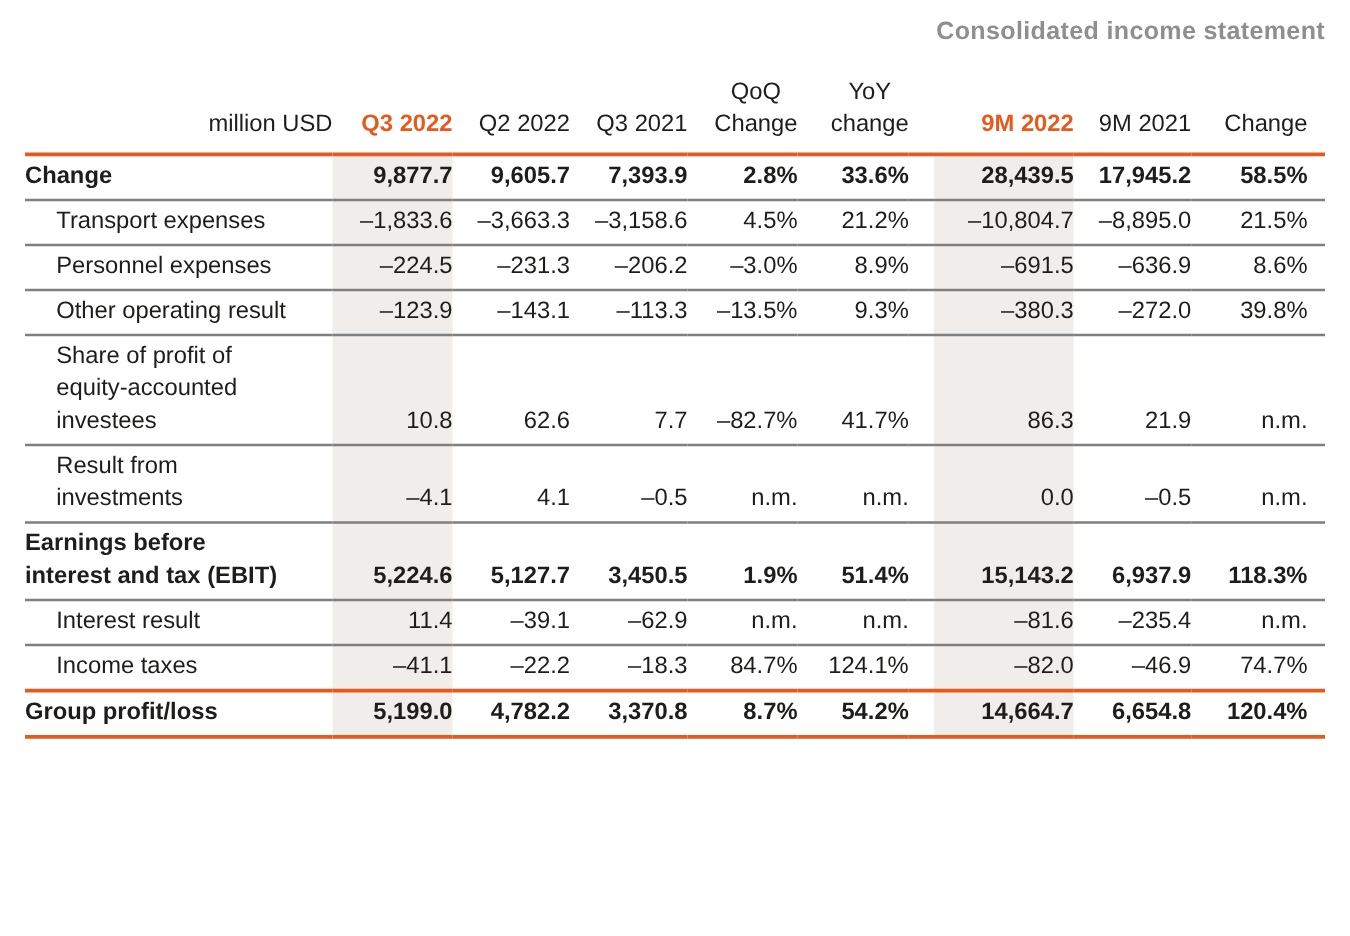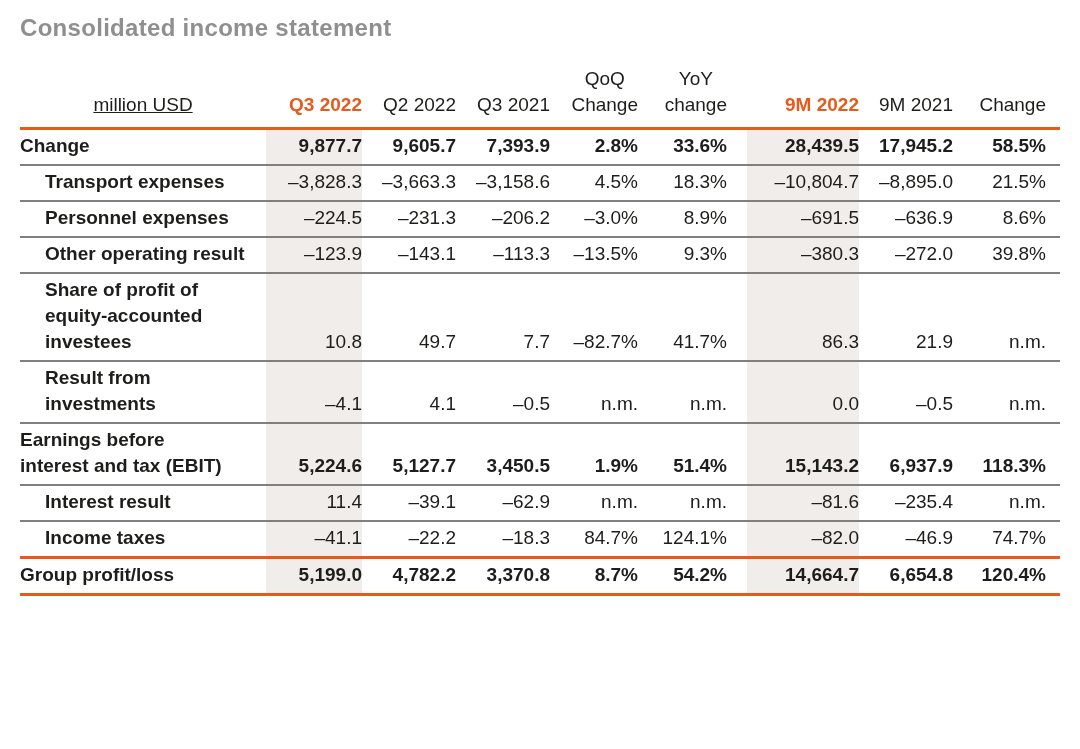--- a/index.html
+++ b/index.html
@@ -15,25 +15,26 @@
     width: 1080px;
     height: 749px;
     background: #ffffff;
     overflow: hidden;
     font-family: "Liberation Sans", sans-serif;
     color: var(--text);
   }
   .page { padding: 14px 20px 0 20px; }
 
   .title {
-    font-size: 24px;
+    font-size: 20px;
     font-weight: bold;
     color: var(--title);
     margin: 0 0 24px 0;
     letter-spacing: 0.3px;
+    text-align: right;
   }
 
   table.income {
     width: 1040px;
     border-collapse: collapse;
     table-layout: fixed;
     font-size: 19px;
     line-height: 26px;
   }
   col.c-label { width: 246px; }
@@ -46,38 +47,37 @@
   col.c-9m21  { width: 94px;  }
   col.c-chg   { width: 107px; }
 
   thead th {
     font-weight: normal;
     text-align: right;
     vertical-align: bottom;
     padding: 0 0 9px 0;
     white-space: nowrap;
   }
-  thead th.metric { text-align: center; text-decoration: underline; }
+  thead th.metric { text-align: right; }
   thead th.accent { color: var(--accent); font-weight: bold; }
   thead tr { border-bottom: 3px solid var(--accent); }
   th .stack { display: inline-block; text-align: center; }
   th .stack span { display: block; }
 
   tbody tr { border-bottom: 2px solid var(--divider); }
   tbody tr.rule-orange { border-bottom: 3px solid var(--accent); }
   tbody td {
     text-align: right;
     vertical-align: bottom;
     padding: 3px 0 5px 0;
     white-space: nowrap;
   }
   tbody td.label {
     text-align: left;
     white-space: pre-line;
-    font-weight: bold;
   }
   tbody td.indent { padding-left: 25px; }
   tbody tr.bold td { font-weight: bold; }
 
   td.shade { background-color: var(--shade); margin-left: 23px; }
   td.shade-inset {
     background-image: linear-gradient(90deg, #ffffff 20px, var(--shade) 20px);
   }
   th:last-child, tbody td:last-child { padding-right: 14px; }
 </style>
@@ -119,25 +119,25 @@
           <td>9,605.7</td>
           <td>7,393.9</td>
           <td>2.8%</td>
           <td>33.6%</td>
           <td class="shade-inset">28,439.5</td>
           <td>17,945.2</td>
           <td>58.5%</td>
         </tr>
         <tr>
           <td class="label indent">Transport expenses</td>
-          <td class="shade">–3,828.3</td>
+          <td class="shade">–1,833.6</td>
           <td>–3,663.3</td>
           <td>–3,158.6</td>
           <td>4.5%</td>
-          <td>18.3%</td>
+          <td>21.2%</td>
           <td class="shade-inset">–10,804.7</td>
           <td>–8,895.0</td>
           <td>21.5%</td>
         </tr>
         <tr>
           <td class="label indent">Personnel expenses</td>
           <td class="shade">–224.5</td>
           <td>–231.3</td>
           <td>–206.2</td>
           <td>–3.0%</td>
@@ -155,21 +155,21 @@
           <td>9.3%</td>
           <td class="shade-inset">–380.3</td>
           <td>–272.0</td>
           <td>39.8%</td>
         </tr>
         <tr>
           <td class="label indent">Share of profit of
 equity-accounted
 investees</td>
           <td class="shade">10.8</td>
-          <td>49.7</td>
+          <td>62.6</td>
           <td>7.7</td>
           <td>–82.7%</td>
           <td>41.7%</td>
           <td class="shade-inset">86.3</td>
           <td>21.9</td>
           <td>n.m.</td>
         </tr>
         <tr>
           <td class="label indent">Result from
 investments</td>

